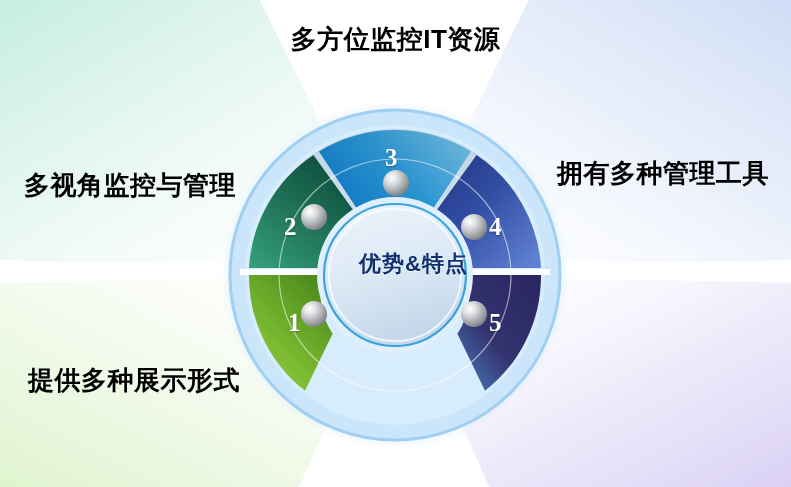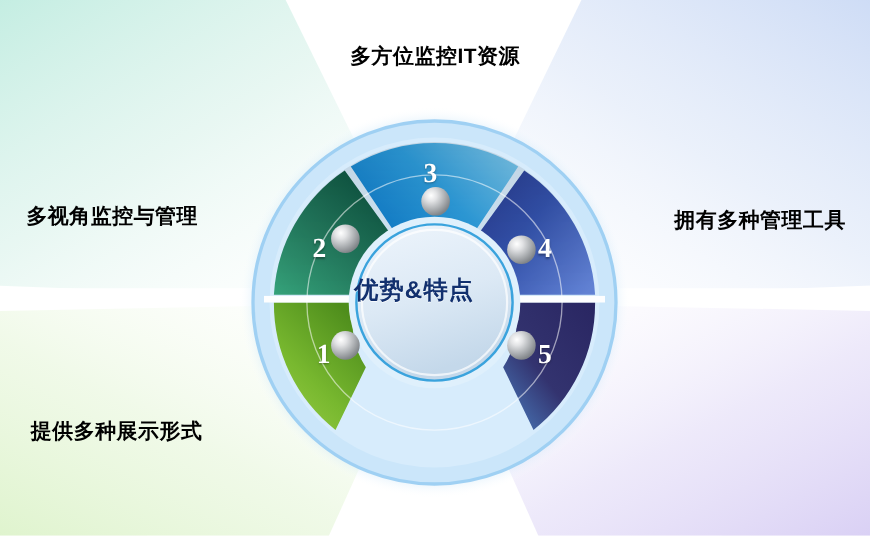--- a/index.html
+++ b/index.html
@@ -34,37 +34,36 @@
     height: 487px;
   }
 
   
   .outer-label {
     position: absolute;
     font-weight: bold;
     color: #000000;
     white-space: nowrap;
     letter-spacing: 0.5px;
-    font-size: 19px;
+    font-size: 26px;
     line-height: 1;
-    margin-top: 16px;
   }
   .ol-top    { left: 0; right: 0; top: 26px; text-align: center; }
   .ol-left-1 { left: 24px;  top: 172px; }
   .ol-left-2 { left: 28px;  top: 367px; }
-  .ol-right-1{ right: 22px; top: 175px; }
+  .ol-right-1{ right: 22px; top: 160px; }
   .ol-right-2{ right: 22px; top: 367px; }
 
   
   #center-label {
     position: absolute;
     left: 322px;
     top: 253px;
     width: 146px;
-    text-align: left;
+    text-align: right;
     font-size: 22px;
     font-weight: bold;
     color: #12306e;
     letter-spacing: 1px;
     text-shadow: 0 1px 0 rgba(255,255,255,0.75);
     line-height: 1;
   }
 
   
   .seg-num {

